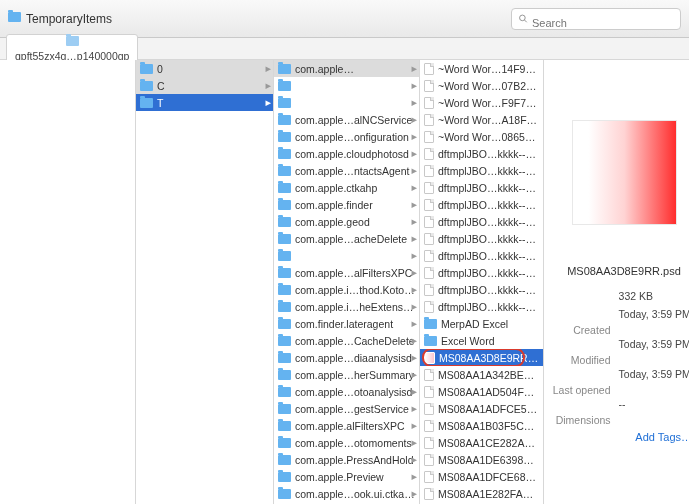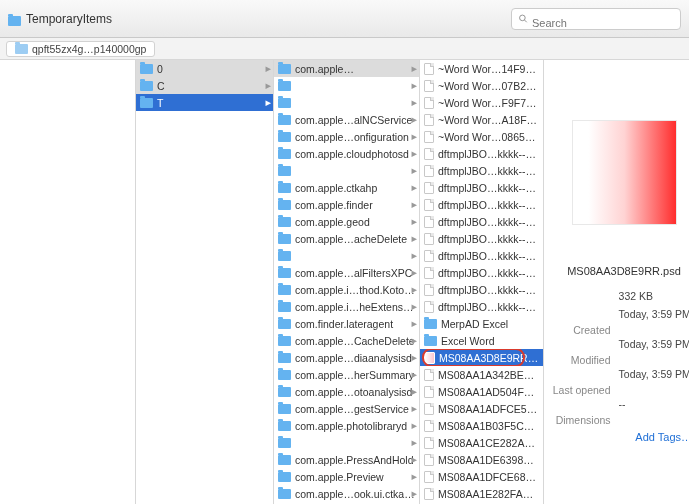--- a/index.html
+++ b/index.html
@@ -1,23 +1,23 @@
 <!DOCTYPE html>
 <html><head>
 <meta charset="utf-8">
 <style>
 * { margin: 0; padding: 0; box-sizing: border-box; font-family: -apple-system, "Helvetica Neue", Arial, sans-serif; }
 body { background: #f7f7f7; width: 689px; height: 504px; overflow: hidden; font-size: 11px; color: #333; }
 .toolbar { height: 38px; background: linear-gradient(#f9f9f9,#e9e9e9); border-bottom: 1px solid #c9c9c9; display: flex; align-items: center; justify-content: space-between; padding: 0 8px; }
 .toolbar-left { display: flex; align-items: center; gap: 6px; }
-.folder-chip { display: flex; align-items: flex-end; gap: 5px; background: transparent; font-size: 12px; color: #333; }
+.folder-chip { display: flex; align-items: flex-start; gap: 5px; background: transparent; font-size: 12px; color: #333; }
 .search-wrap { display:flex; align-items:center; gap:4px; background:#fff; border:1px solid #ccc; border-radius:4px; padding:2px 6px; width:170px; height:22px; }
 .search-wrap input { border:0; outline:0; flex:1; font-size:11px; background:transparent;margin-top:8px; }
 .path-bar { height: 22px; background:#f3f3f3; border-bottom:1px solid #d7d7d7; display:flex; align-items:center; padding:0 6px; gap:4px; }
-.path-item { background:#fff; border:1px solid #d2d2d2; border-radius:3px; padding:1px 8px; font-size:10.5px; color:#444; display:flex; align-items:center; gap:4px; }
+.path-item { background:#fff; border:1px solid #d2d2d2; border-radius:3px; padding:1px 8px; font-size:10.5px; color:#444; display:flex; align-items:center; gap:4px;flex-direction:column; }
 .columns { display:flex; height:444px; background:#fff; position:relative; }
 .col { border-right:1px solid #d7d7d7; overflow-y:auto; overflow-x:hidden; flex-shrink:0; }
 .col::-webkit-scrollbar { width:9px; }
 .col::-webkit-scrollbar-thumb { background:#c7c7c7; border-radius:4px; }
 .c1 { width:136px; background:#fff; }
 .c2 { width:138px; }
 .c3 { width:146px; }
 .c4 { width:124px; }
 .c-preview { flex:1; background:#fff; padding-top:60px; display:flex; flex-direction:column; align-items:center; }
 .row { display:flex; align-items:center; height:17px; padding:0 4px; gap:4px; font-size:10.5px; white-space:nowrap; overflow:hidden; position:relative; cursor:default; }
@@ -114,20 +114,21 @@
         <span class="txt">com.apple…onfiguration</span>
         <span class="arr">▸</span>
       </div>
       <div class="row">
         <span class="ico-folder"></span>
         <span class="txt">com.apple.cloudphotosd</span>
         <span class="arr">▸</span>
       </div>
       <div class="row">
         <span class="ico-folder"></span>
+        <span class="txt">com.apple…ntactsAgent</span>
         <span class="arr">▸</span>
       </div>
       <div class="row">
         <span class="ico-folder"></span>
         <span class="txt">com.apple.ctkahp</span>
         <span class="arr">▸</span>
       </div>
       <div class="row">
         <span class="ico-folder"></span>
         <span class="txt">com.apple.finder</span>
@@ -187,25 +188,26 @@
         <span class="txt">com.apple…otoanalysisd</span>
         <span class="arr">▸</span>
       </div>
       <div class="row">
         <span class="ico-folder"></span>
         <span class="txt">com.apple…gestService</span>
         <span class="arr">▸</span>
       </div>
       <div class="row">
         <span class="ico-folder"></span>
-        <span class="txt">com.apple.photolibraryd</span>
-        <span class="arr">▸</span>
-      </div>
-      <div class="row">
-        <span class="ico-folder"></span>
+        <span class="txt">com.apple.alFiltersXPC</span>
+        <span class="arr">▸</span>
+      </div>
+      <div class="row">
+        <span class="ico-folder"></span>
+        <span class="txt">com.apple…otomoments</span>
         <span class="arr">▸</span>
       </div>
       <div class="row">
         <span class="ico-folder"></span>
         <span class="txt">com.apple.PressAndHold</span>
         <span class="arr">▸</span>
       </div>
       <div class="row">
         <span class="ico-folder"></span>
         <span class="txt">com.apple.Preview</span>

